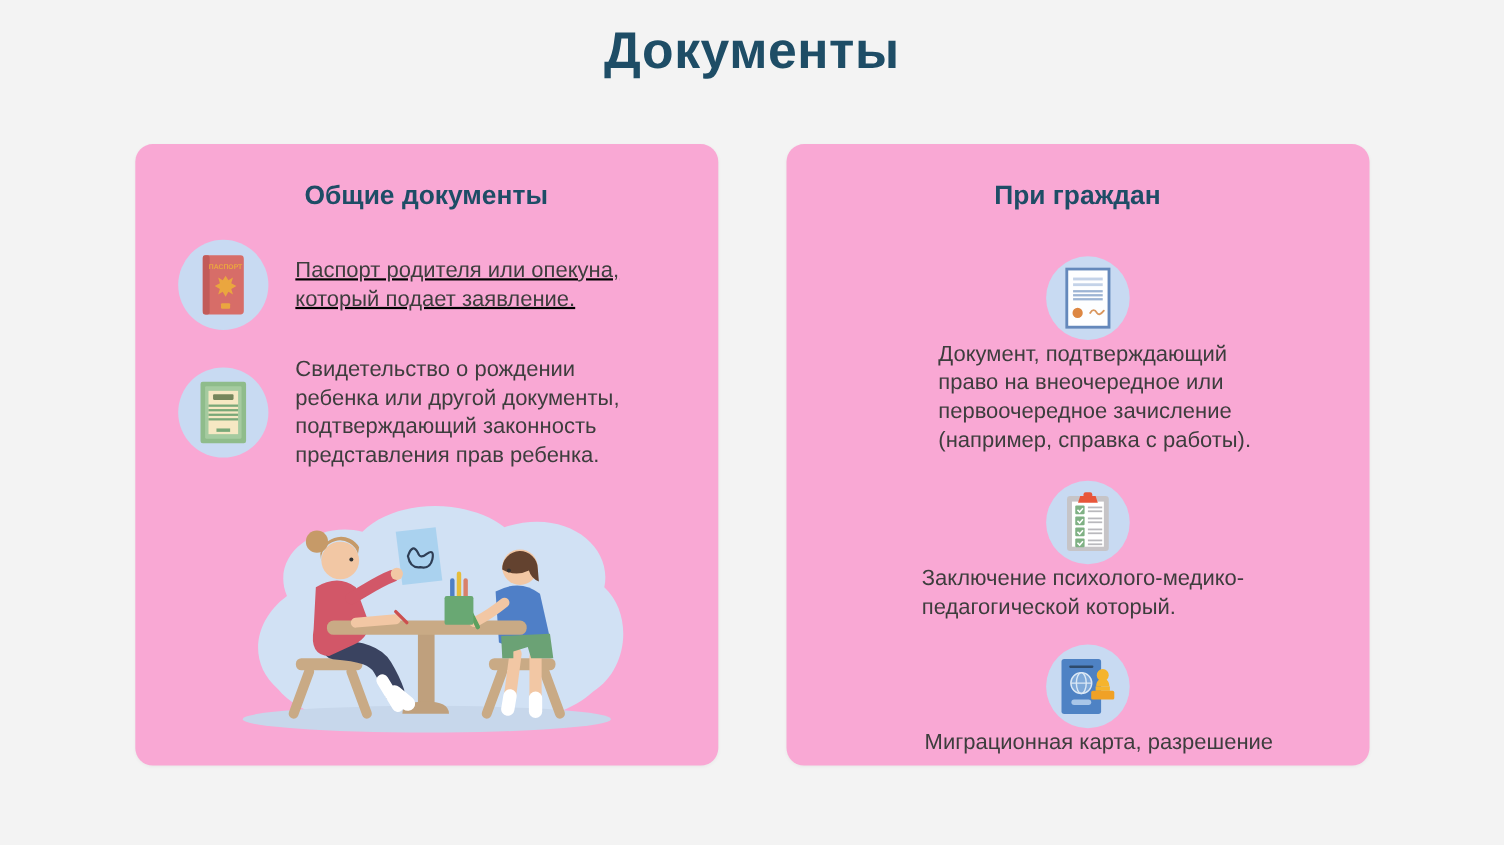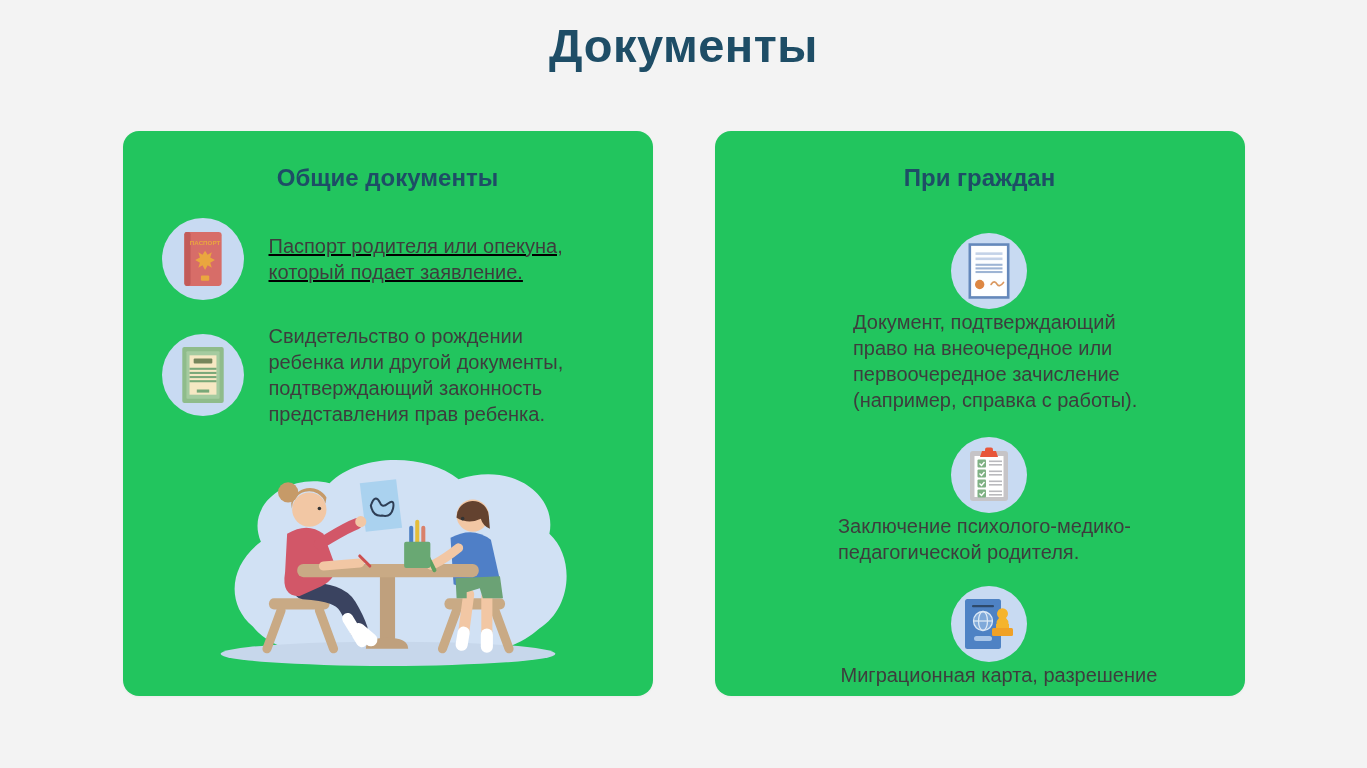--- a/index.html
+++ b/index.html
@@ -16,21 +16,21 @@
     text-align: center;
     font-size: 47px; font-weight: bold;
     color: #1e4d66; letter-spacing: 0.5px;
   }
   .cards {
     display: flex; justify-content: center; gap: 62px;
     margin-top: 58px;
   }
   .card {
     width: 530px; height: 565px;
-    background: #22c55e;
+    background: #f9a8d4;
     border-radius: 16px;
     box-shadow: 0 1px 3px rgba(0,0,0,0.04);
     overflow: hidden;
   }
   .card-title {
     margin: 33px 0 0;
     text-align: center;
     font-size: 24px; font-weight: bold;
     color: #1e4d66;
   }
@@ -215,21 +215,21 @@
               <rect x="22" y="37" width="13" height="1.6" fill="#b9b9bd"></rect>
             </g>
             <g>
               <rect x="10.5" y="42.5" width="8.5" height="8" rx="1" fill="#7fb184"></rect>
               <path d="M12.5 46.5 l2 2 3-3.5" stroke="#ffffff" stroke-width="1.4" fill="none"></path>
               <rect x="22" y="43.5" width="13" height="1.6" fill="#b9b9bd"></rect>
               <rect x="22" y="47" width="13" height="1.6" fill="#b9b9bd"></rect>
             </g>
           </svg>
         </div>
-        <p>Заключение психолого-медико-педагогической родителя.</p>
+        <p>Заключение психолого-медико-педагогической который.</p>
       </div>
 
       <div class="item item-3">
         <div class="circle">
           <svg width="54" height="56" viewBox="0 0 54 56">
             <rect x="3" y="3" width="36" height="50" rx="2.5" fill="#4e82c4"></rect>
             <rect x="10" y="9" width="22" height="2.2" rx="1" fill="#2e4a6b"></rect>
             <circle cx="21" cy="25" r="9.5" fill="#7fa9d9"></circle>
             <circle cx="21" cy="25" r="9.5" fill="none" stroke="#dbe8f5" stroke-width="1.3"></circle>
             <ellipse cx="21" cy="25" rx="4.5" ry="9.5" fill="none" stroke="#dbe8f5" stroke-width="1.3"></ellipse>

